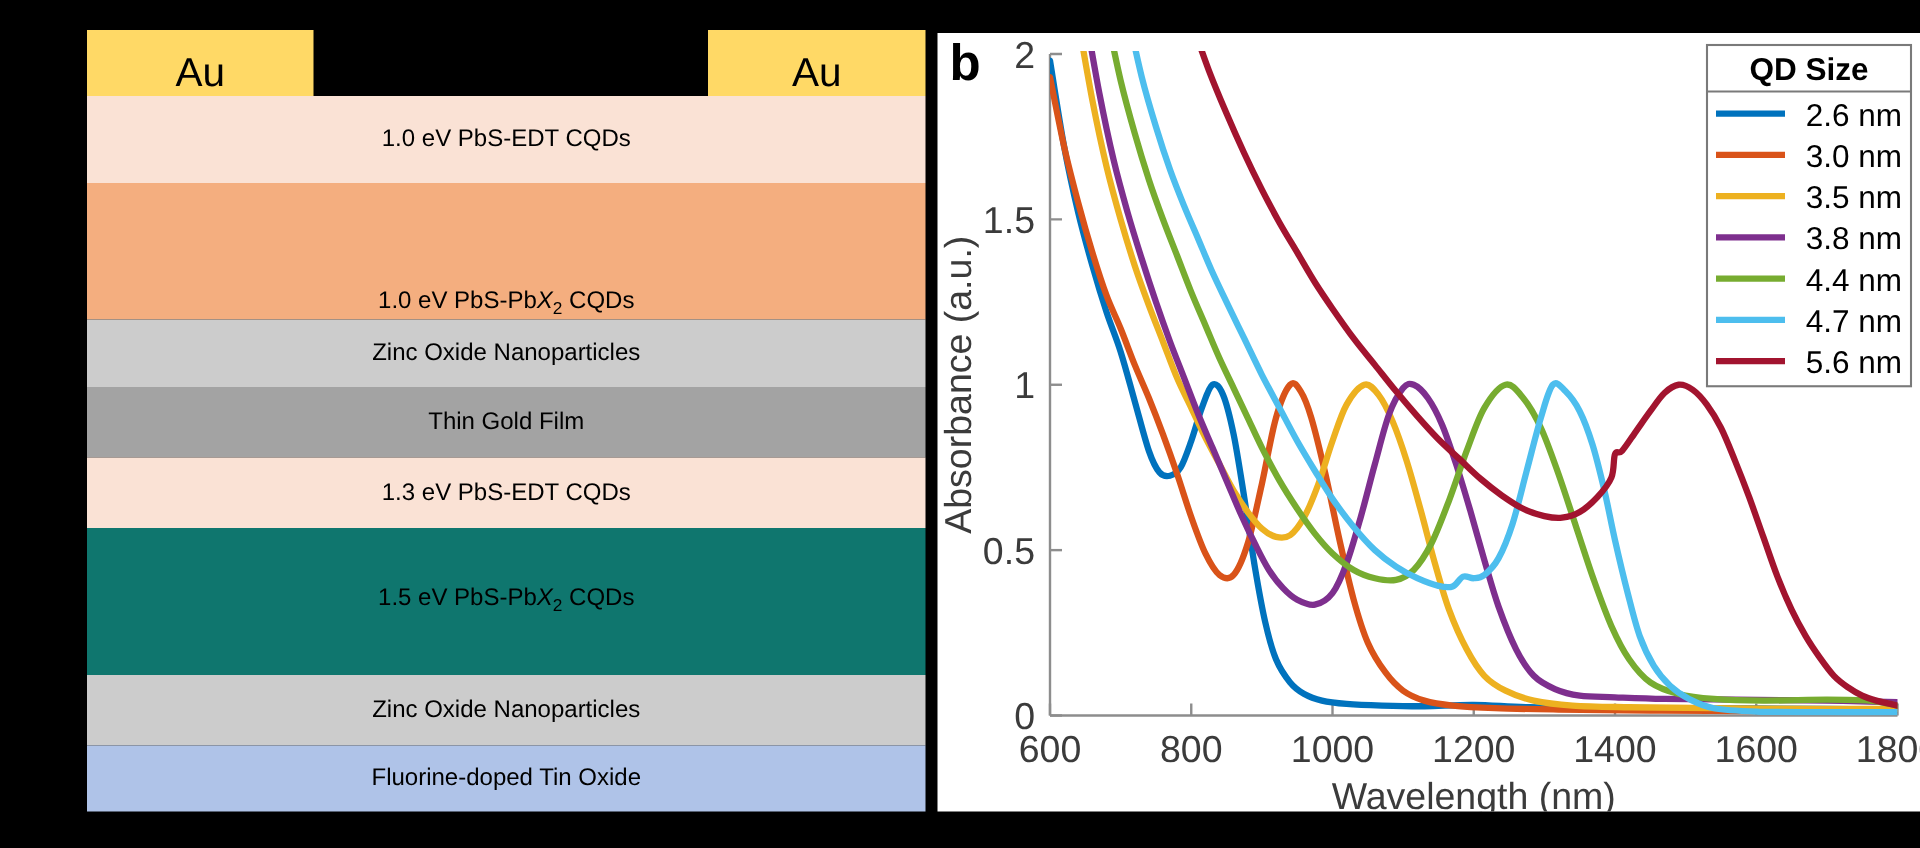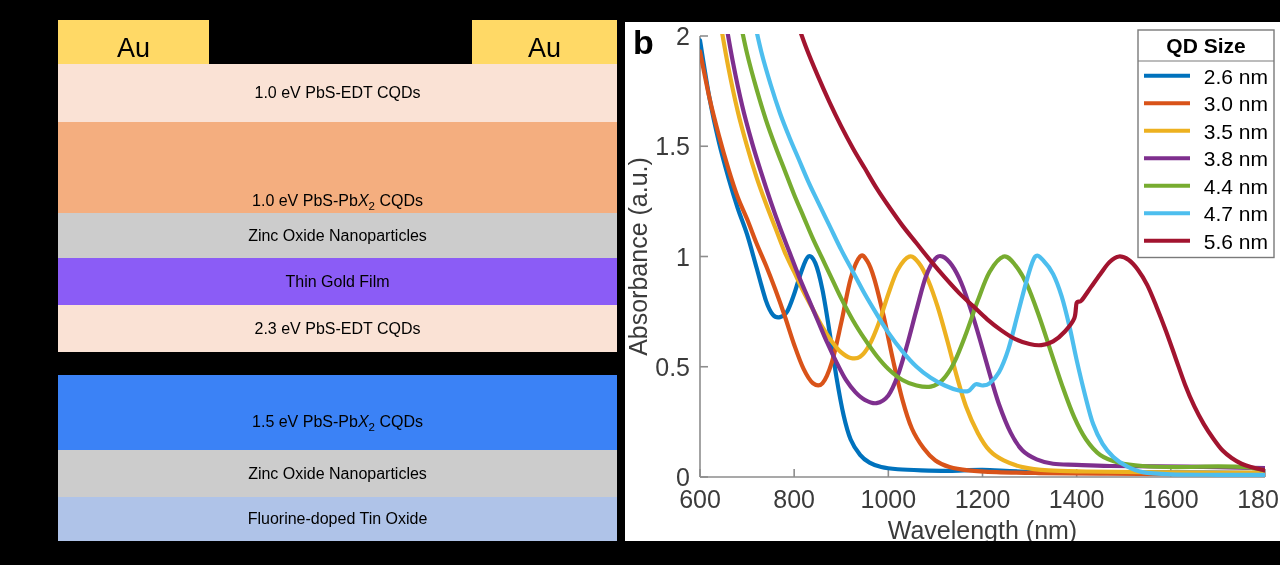--- a/index.html
+++ b/index.html
@@ -43,27 +43,27 @@
     <div id="stack-layers">
         <div class="stack-layer" style="top: 64px; height: 58px; background: rgb(250, 226, 213);">
           <span>1.0 eV PbS-EDT CQDs</span>
         </div>
         <div class="stack-layer" style="top: 122px; height: 91px; background: rgb(244, 174, 127); align-items: flex-end;">
           <span>1.0 eV PbS-Pb<span class="ital">X</span><span class="sub">2</span> CQDs</span>
         </div>
         <div class="stack-layer" style="top: 213px; height: 45px; background: rgb(204, 204, 204);">
           <span>Zinc Oxide Nanoparticles</span>
         </div>
-        <div class="stack-layer" style="top: 258px; height: 47px; background: #8b5cf6; justify-content: center;">
+        <div class="stack-layer" style="top: 258px; height: 47px; background: #a3a3a3; justify-content: center;">
           <span>Thin Gold Film</span>
         </div>
         <div class="stack-layer" style="top: 305px; height: 47px; background: rgb(250, 226, 213);">
-          <span>2.3 eV PbS-EDT CQDs</span>
+          <span>1.3 eV PbS-EDT CQDs</span>
         </div>
-        <div class="stack-layer" style="top: 352px; height: 98px; background: #3b82f6; margin-top: 23px;">
+        <div class="stack-layer" style="top: 352px; height: 98px; background: #0f766e;">
           <span>1.5 eV PbS-Pb<span class="ital">X</span><span class="sub">2</span> CQDs</span>
         </div>
         <div class="stack-layer" style="top: 450px; height: 47px; background: rgb(204, 204, 204);">
           <span>Zinc Oxide Nanoparticles</span>
         </div>
         <div class="stack-layer" style="top: 497px; height: 44px; background: rgb(175, 195, 232);">
           <span>Fluorine-doped Tin Oxide</span>
         </div>
       </div>
   </div>

